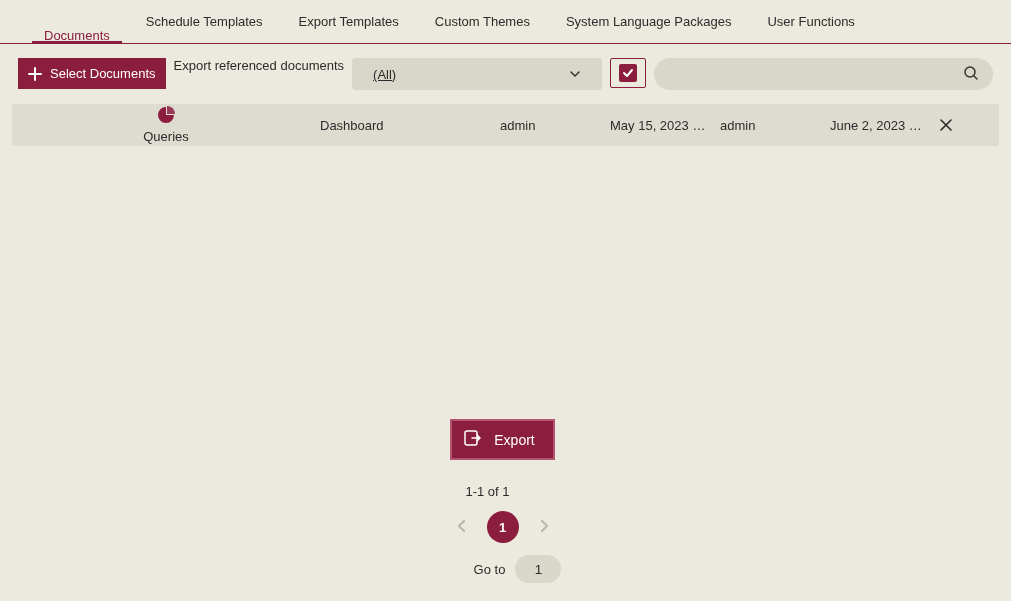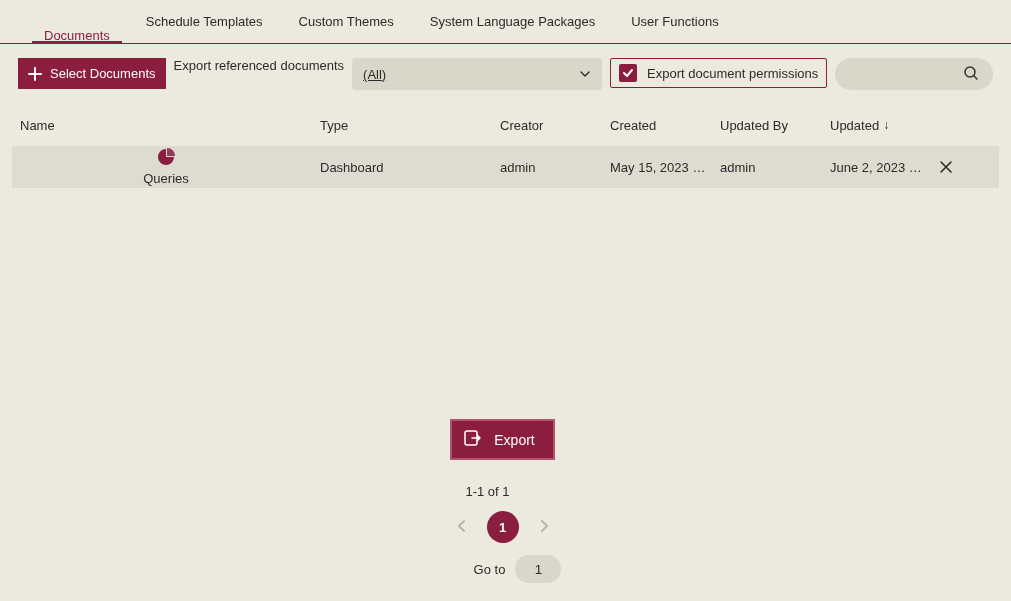--- a/index.html
+++ b/index.html
@@ -22,21 +22,21 @@
   .tab{cursor:pointer;color:var(--text);height:100%;display:flex;align-items:center;}
   .tab.active{color:var(--brand);font-weight:500;position:relative;align-items:flex-end;}
   .tab.active::after{content:"";position:absolute;bottom:-1px;left:-12px;right:-12px;height:3px;background:var(--brand);}
 
   
   .toolbar{display:flex;align-items:flex-start;gap:8px;padding:14px 18px 14px 18px;}
   .btn-primary{background:var(--brand);color:#fff;border:none;padding:8px 10px;display:inline-flex;align-items:center;gap:8px;font-size:13px;font-weight:500;cursor:pointer;}
   .plus-icon{width:14px;height:14px;display:inline-block;}
   .plus-icon svg{display:block;}
   .toolbar-label{white-space:nowrap;color:var(--text);}
-  .dropdown{flex:0 0 250px;background:var(--panel);border:1px solid var(--panel);border-radius:3px;height:32px;display:flex;align-items:center;padding:0 10px;justify-content:space-between;cursor:pointer;text-decoration:underline;}
+  .dropdown{flex:0 0 250px;background:var(--panel);border:1px solid var(--panel);border-radius:3px;height:32px;display:flex;align-items:center;padding:0 20px;justify-content:space-between;cursor:pointer;text-decoration:underline;}
   .chev{width:12px;height:12px;}
   .check-wrap{border:1px solid var(--brand);padding:5px 8px;display:flex;align-items:center;gap:10px;border-radius:2px;}
   .checkbox{width:18px;height:18px;background:var(--brand);display:flex;align-items:center;justify-content:center;border-radius:2px;}
   .checkbox svg{width:12px;height:12px;}
   .search{flex:1;background:var(--panel);border-radius:16px;height:32px;display:flex;align-items:center;padding:0 14px;justify-content:flex-end;cursor:text;}
   .search svg{width:16px;height:16px;}
 
   
   .table{flex:1;overflow:auto;padding:0 12px;}
   .thead,.trow{display:grid;grid-template-columns: 300px 180px 110px 110px 110px 100px 40px;align-items:center;height:42px;}
@@ -70,20 +70,23 @@
 <div class="app">
 
   <div class="tabs">
     <div class="tab active">
         <span>Documents</span>
       </div>
     <div class="tab">
         <span>Schedule Templates</span>
       </div>
     <div class="tab">
+        <span>Export Templates</span>
+      </div>
+    <div class="tab">
         <span>Custom Themes</span>
       </div>
     <div class="tab">
         <span>System Language Packages</span>
       </div>
     <div class="tab">
         <span>User Functions</span>
       </div>
   </div>
 
@@ -107,56 +110,33 @@
           </svg>
       </span>
     </div>
 
     <div class="check-wrap">
       <span class="checkbox">
         <svg viewBox="0 0 12 12">
             <path d="M2 6l3 3 5-6" stroke="#fff" stroke-width="2" fill="none" stroke-linecap="round" stroke-linejoin="round"></path>
           </svg>
       </span>
-      <span>Export document permissions</span>
     </div>
 
     <div class="search" title="">
       <span>
         <svg viewBox="0 0 16 16">
             <circle cx="7" cy="7" r="5" stroke="#333" stroke-width="1.5" fill="none"></circle>
             <path d="M11 11l3 3" stroke="#333" stroke-width="1.5" stroke-linecap="round"></path>
           </svg>
       </span>
     </div>
   </div>
 
   <div class="table">
-    <div class="thead">
-      <div class="th">
-          <span>Name</span>
-        </div>
-      <div class="th">
-          <span>Type</span>
-        </div>
-      <div class="th">
-          <span>Creator</span>
-        </div>
-      <div class="th">
-          <span>Created</span>
-        </div>
-      <div class="th">
-          <span>Updated By</span>
-        </div>
-      <div class="th">
-        <span>Updated</span>
-        <span class="sort-arrow">↓</span>
-      </div>
-      <div class="th"></div>
-    </div>
 
     <div class="trow">
       <div class="td name-cell">
         <span class="doc-icon">
           <svg viewBox="0 0 18 18">
               <path d="M9 1a8 8 0 1 0 8 8H9z" fill="#8b1d3f"></path>
               <path d="M10 0v8h8A8 8 0 0 0 10 0z" fill="#8b1d3f" opacity="0.85"></path>
             </svg>
         </span>
         <span>Queries</span>

